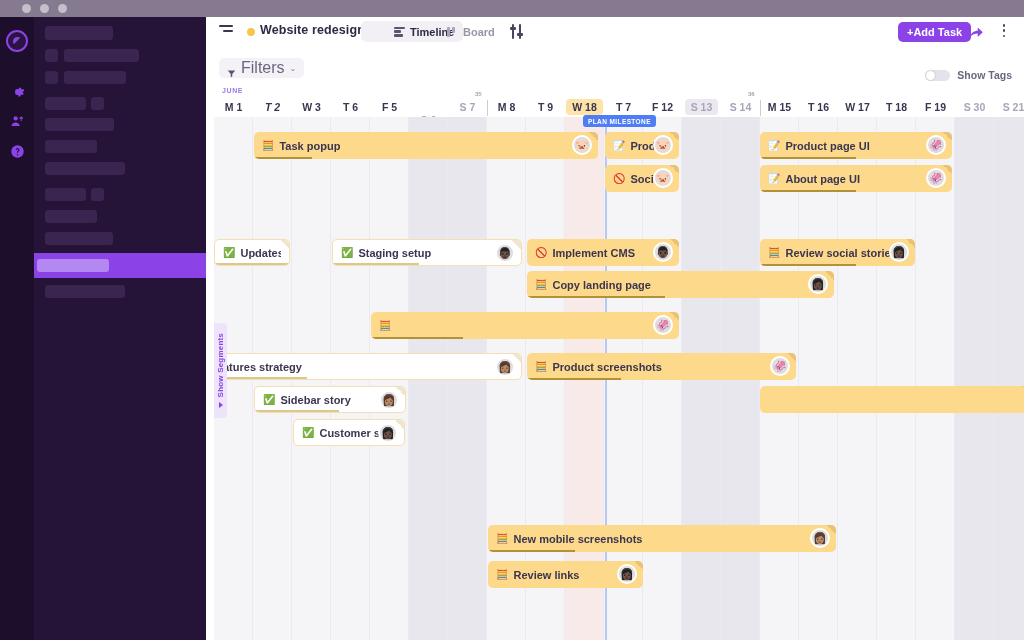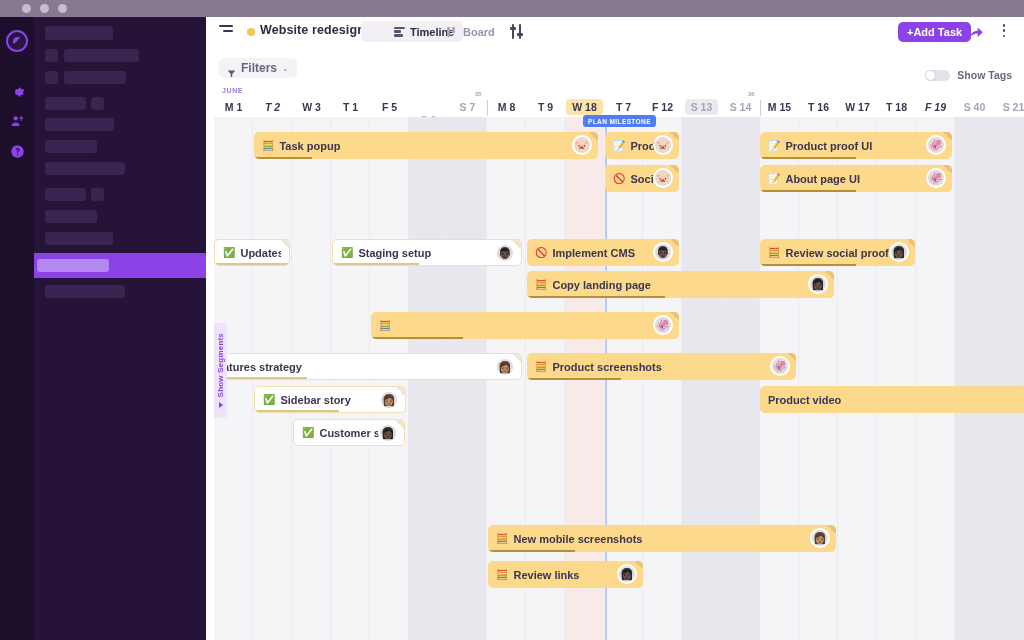--- a/index.html
+++ b/index.html
@@ -122,21 +122,21 @@
   .kebab i { display: block; width: 2.6px; height: 2.6px; border-radius: 50%; background: #4a4460; margin: 0 auto 2.8px; }
 
   
   .filters {
     position: absolute; left: 13px; top: 41px; height: 20px;
     background: #f4f2f7; border-radius: 5px; display: flex; align-items: center;
     gap: 5px; padding: 0 8px; cursor: pointer;
   }
   .funnel { width: 9px; height: 9px; }
   .funnel svg { width: 9px; height: 9px; fill: #5b5470; }
-  .filters-label { font-size: 12px; color: #6c657f; font-weight: bold; }
+  .filters-label { font-size: 16px; color: #6c657f; font-weight: normal; }
   .chev { font-size: 8px; color: #8a83a0; }
 
   .showtags-wrap {
     position: absolute; right: 12px; top: 52px; display: flex; align-items: center; gap: 7px;
   }
   .toggle {
     width: 25px; height: 11px; border-radius: 7px; background: #e5e2ec;
     position: relative; cursor: pointer;
   }
   .toggle::after {
@@ -347,21 +347,21 @@
           <div class="day" style="left: 0px;">
             <span class="pill">M 1</span>
           </div>
           <div class="day" style="left: 39px; font-style: italic;">
             <span class="pill">T 2</span>
           </div>
           <div class="day" style="left: 78px;">
             <span class="pill">W 3</span>
           </div>
           <div class="day" style="left: 117px;">
-            <span class="pill">T 1</span>
+            <span class="pill">T 6</span>
           </div>
           <div class="day" style="left: 156px;">
             <span class="pill">F 5</span>
           </div>
           <div class="day weekend" style="left: 195px; margin-top: 13px;">
             <span class="pill">S 6</span>
           </div>
           <div class="day weekend" style="left: 234px;">
             <span class="pill">S 7</span>
           </div>
@@ -391,25 +391,25 @@
           </div>
           <div class="day" style="left: 585px;">
             <span class="pill">T 16</span>
           </div>
           <div class="day" style="left: 624px;">
             <span class="pill">W 17</span>
           </div>
           <div class="day" style="left: 663px;">
             <span class="pill">T 18</span>
           </div>
-          <div class="day" style="left: 702px; font-style: italic;">
+          <div class="day" style="left: 702px;">
             <span class="pill">F 19</span>
           </div>
           <div class="day weekend" style="left: 741px;">
-            <span class="pill">S 40</span>
+            <span class="pill">S 30</span>
           </div>
           <div class="day weekend" style="left: 780px;">
             <span class="pill">S 21</span>
           </div>
           <div class="wknum" style="left: 261px;">35</div>
           <div class="wksep" style="left: 273px;"></div>
           <div class="wknum" style="left: 534px;">36</div>
           <div class="wksep" style="left: 546px;"></div>
         </div>
       <div class="gridbody" id="gridbody">
@@ -451,21 +451,21 @@
             <span class="fold"></span>
           </div>
           <div class="bar yellow" style="left: 391px; top: 48px; width: 74px;">
             <span class="emo">🚫</span>
             <span class="ttl">Social</span>
             <span class="av">🐷</span>
             <span class="fold"></span>
           </div>
           <div class="bar yellow" style="left: 546px; top: 15px; width: 192px;">
             <span class="emo">📝</span>
-            <span class="ttl">Product proof UI</span>
+            <span class="ttl">Product page UI</span>
             <span class="av">🦑</span>
             <span class="fold"></span>
             <span class="prog" style="width: 96px;"></span>
           </div>
           <div class="bar yellow" style="left: 546px; top: 48px; width: 192px;">
             <span class="emo">📝</span>
             <span class="ttl">About page UI</span>
             <span class="av">🦑</span>
             <span class="fold"></span>
             <span class="prog" style="width: 96px;"></span>
@@ -484,21 +484,21 @@
             <span class="prog" style="width: 86px;"></span>
           </div>
           <div class="bar yellow" style="left: 313px; top: 122px; width: 152px;">
             <span class="emo">🚫</span>
             <span class="ttl">Implement CMS</span>
             <span class="av">👨🏿</span>
             <span class="fold"></span>
           </div>
           <div class="bar yellow" style="left: 546px; top: 122px; width: 155px;">
             <span class="emo">🧮</span>
-            <span class="ttl">Review social proof</span>
+            <span class="ttl">Review social storie</span>
             <span class="av">👩🏿</span>
             <span class="fold"></span>
             <span class="prog" style="width: 96px;"></span>
           </div>
           <div class="bar yellow" style="left: 313px; top: 154px; width: 307px;">
             <span class="emo">🧮</span>
             <span class="ttl">Copy landing page</span>
             <span class="av">👩🏿</span>
             <span class="fold"></span>
             <span class="prog" style="width: 138px;"></span>
@@ -523,21 +523,20 @@
             <span class="prog" style="width: 94px;"></span>
           </div>
           <div class="bar white" style="left: 40px; top: 269px; width: 152px;">
             <span class="emo">✅</span>
             <span class="ttl">Sidebar story</span>
             <span class="av">👩🏽</span>
             <span class="fold"></span>
             <span class="prog" style="width: 84px;"></span>
           </div>
           <div class="bar yellow" style="left: 546px; top: 269px; width: 272px;">
-            <span class="ttl">Product video</span>
             <span class="fold"></span>
           </div>
           <div class="bar white" style="left: 79px; top: 302px; width: 112px;">
             <span class="emo">✅</span>
             <span class="ttl">Customer storie</span>
             <span class="av">👩🏿</span>
             <span class="fold"></span>
           </div>
           <div class="bar yellow" style="left: 274px; top: 408px; width: 348px;">
             <span class="emo">🧮</span>

